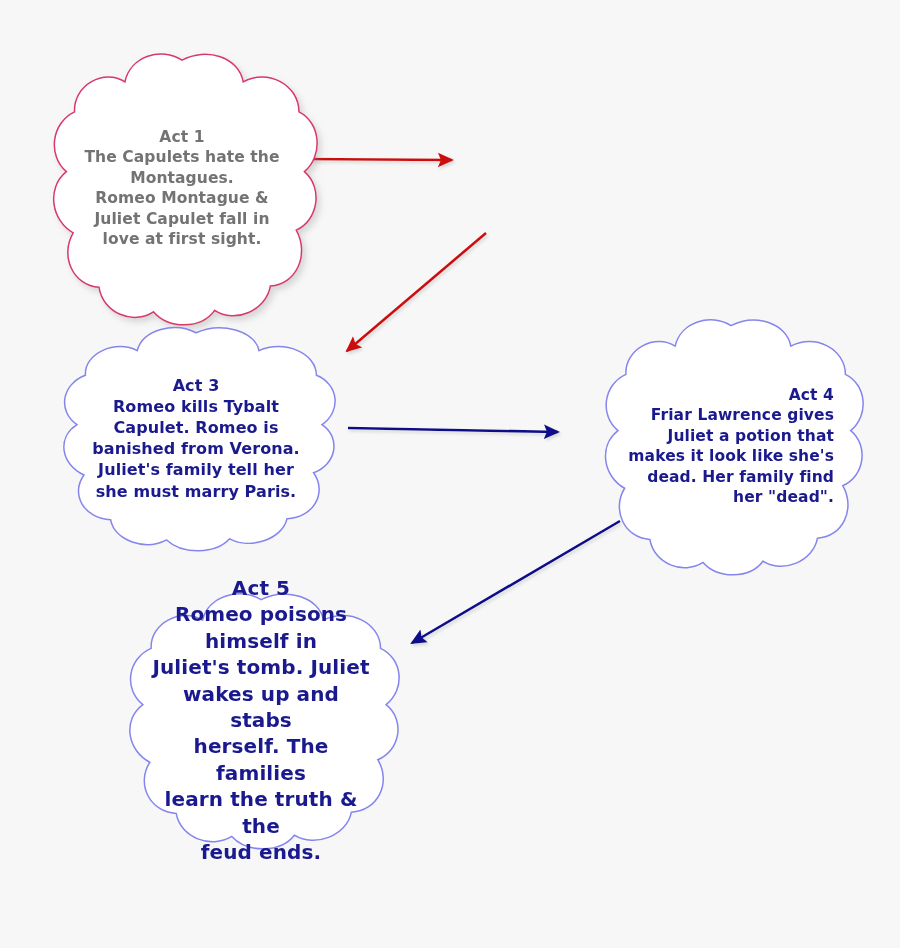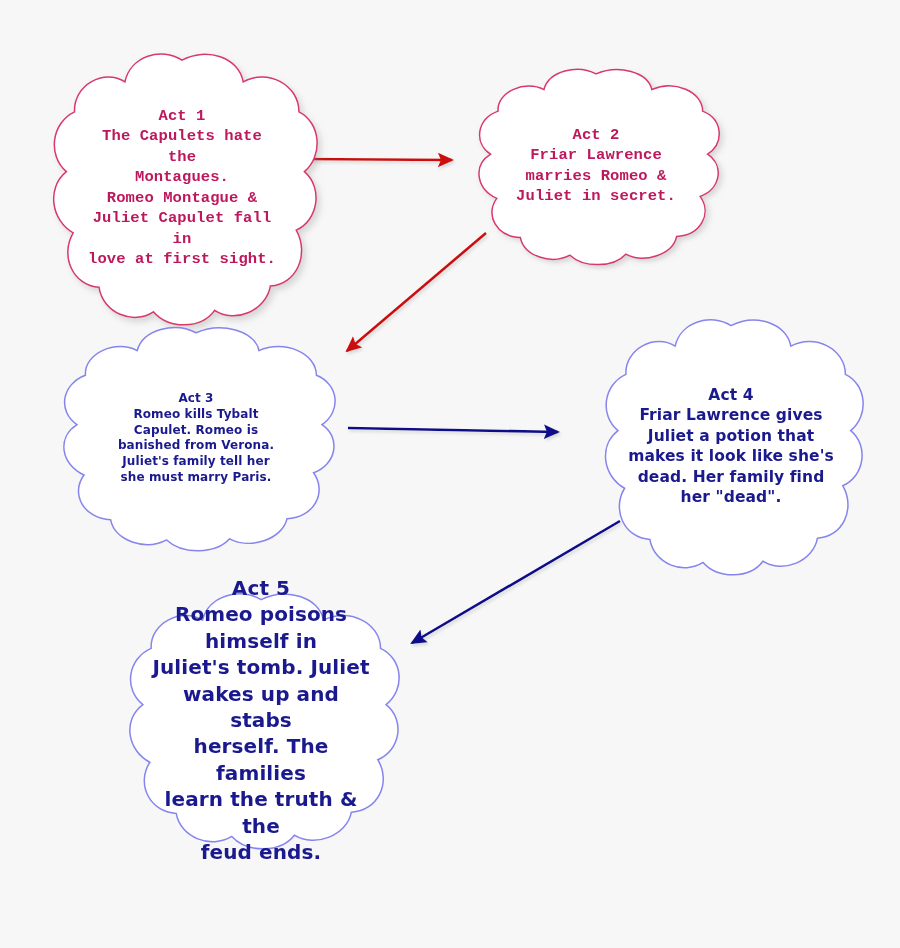--- a/index.html
+++ b/index.html
@@ -42,35 +42,35 @@
     left: 50%;
     top: 50%;
     transform: translate(-50%, -50%);
     text-align: center;
     white-space: pre-line;
     line-height: 1.32;
     font-weight: bold;
     letter-spacing: 0.1px;
     pointer-events: none;
   }
-  .pink .cloud-text { color: #be185d; font-family: Liberation Mono, monospace; }
+  .pink .cloud-text { color: #737373; }
   .blue .cloud-text { color: #1A1A8E; }
 
   
   #cloud-act1 { left: 46px;  top: 52px;  width: 272px; height: 272px; }
   #cloud-act1 .cloud-text { width: 196px; font-size: 15.5px; }
 
   #cloud-act2 { left: 472px; top: 68px;  width: 248px; height: 196px; }
   #cloud-act2 .cloud-text { width: 172px; font-size: 15.5px; }
 
   #cloud-act3 { left: 56px;  top: 326px; width: 280px; height: 224px; }
-  #cloud-act3 .cloud-text { width: 212px; font-size: 12px; }
+  #cloud-act3 .cloud-text { width: 212px; font-size: 16px; }
 
   #cloud-act4 { left: 598px; top: 318px; width: 266px; height: 256px; }
-  #cloud-act4 .cloud-text { width: 206px; font-size: 15.5px; }
+  #cloud-act4 .cloud-text { width: 206px; font-size: 15.5px; text-align: right; }
 
   #cloud-act5 { left: 122px; top: 592px; width: 278px; height: 256px; }
   #cloud-act5 .cloud-text { width: 218px; font-size: 20px; }
 </style>
 </head>
 <body>
 
 <div id="canvas">
 
   <svg id="arrow-layer" viewBox="0 0 900 948">
@@ -118,42 +118,20 @@
                C62,3 85,-4 100,6 Z" fill="#ffffff" stroke="#D8386C" stroke-width="1.5" vector-effect="non-scaling-stroke"></path>
     </svg>
     <div class="cloud-text">Act 1
 The Capulets hate the
 Montagues.
 Romeo Montague &amp;
 Juliet Capulet fall in
 love at first sight.</div>
   </div>
 
-  <div class="cloud pink" id="cloud-act2">
-    <svg class="cloud-svg" viewBox="0 0 200 200" preserveAspectRatio="none">
-      <path filter="url(#soft-shadow)" d="M100,6
-               C118,-4 142,4 145,22
-               C163,12 186,24 186,44
-               C202,52 204,76 190,88
-               C204,100 200,124 184,131
-               C194,149 184,171 165,172
-               C162,190 139,200 124,190
-               C114,204 90,204 79,191
-               C64,201 42,192 39,173
-               C20,172 10,150 20,133
-               C4,124 0,100 15,88
-               C1,76 4,52 21,44
-               C20,24 43,12 58,22
-               C62,3 85,-4 100,6 Z" fill="#ffffff" stroke="#D8386C" stroke-width="1.5" vector-effect="non-scaling-stroke"></path>
-    </svg>
-    <div class="cloud-text">Act 2
-Friar Lawrence
-marries Romeo &amp;
-Juliet in secret.</div>
-  </div>
 
   <div class="cloud blue" id="cloud-act3">
     <svg class="cloud-svg" viewBox="0 0 200 200" preserveAspectRatio="none">
       <path d="M100,6
                C118,-4 142,4 145,22
                C163,12 186,24 186,44
                C202,52 204,76 190,88
                C204,100 200,124 184,131
                C194,149 184,171 165,172
                C162,190 139,200 124,190

